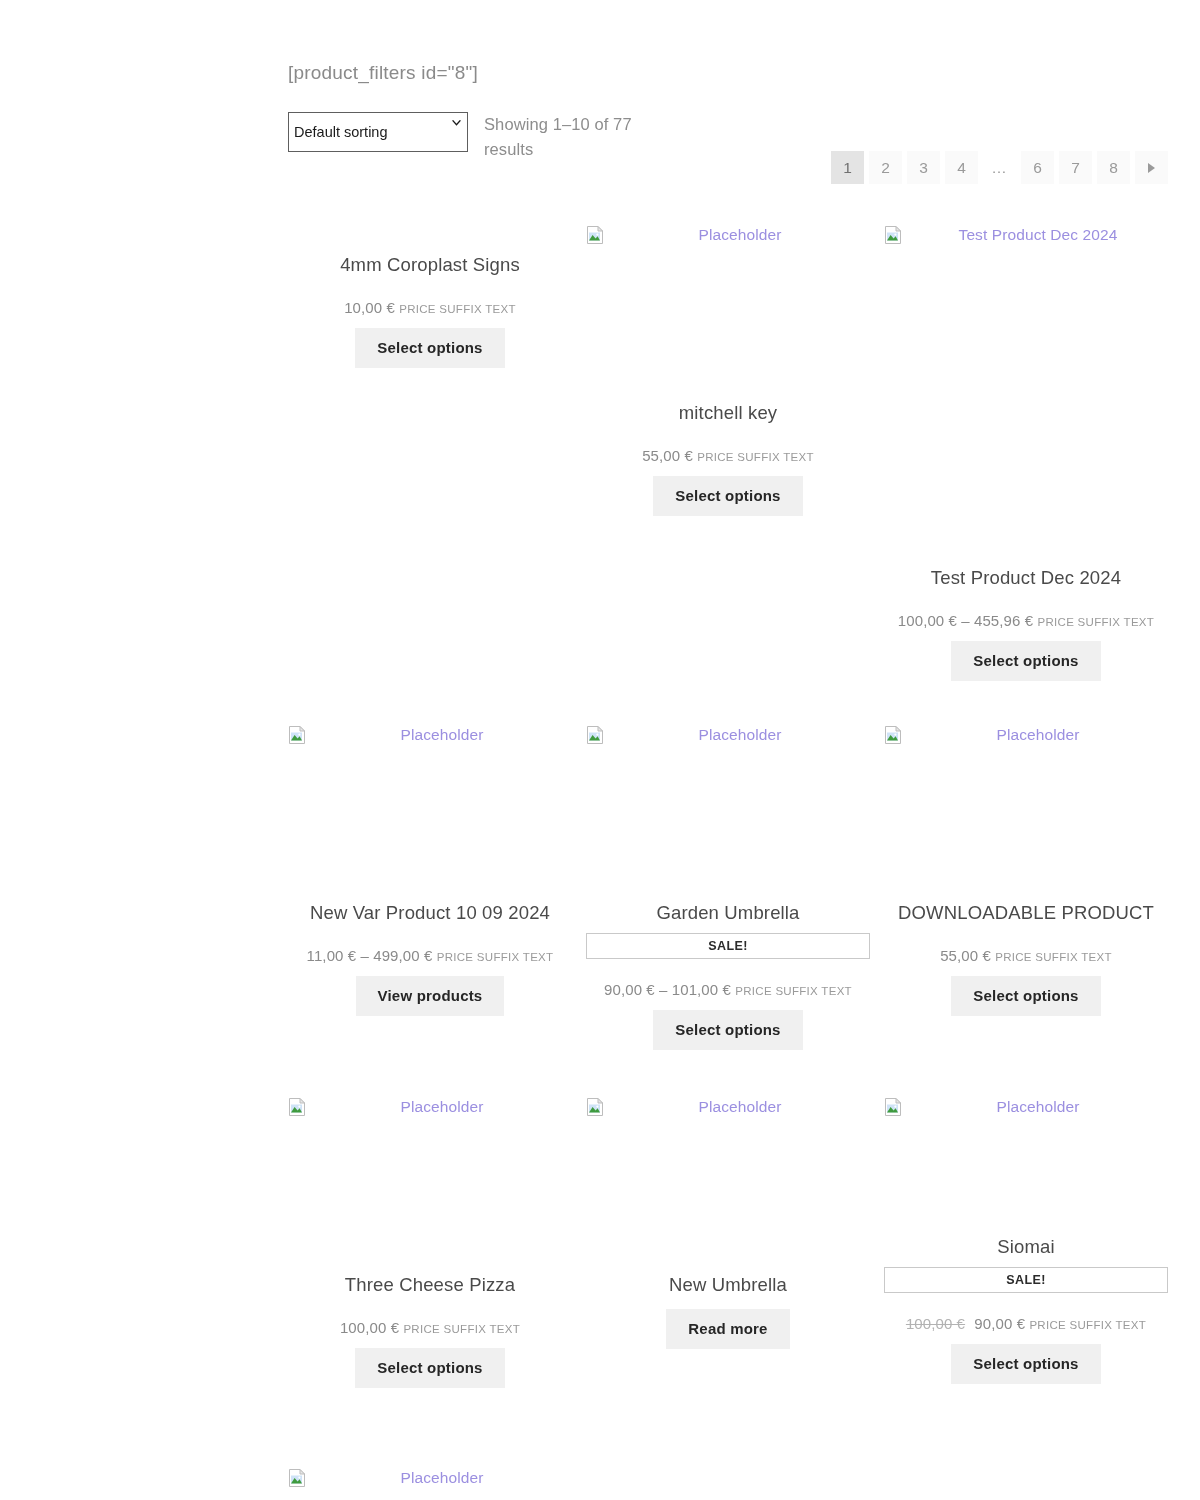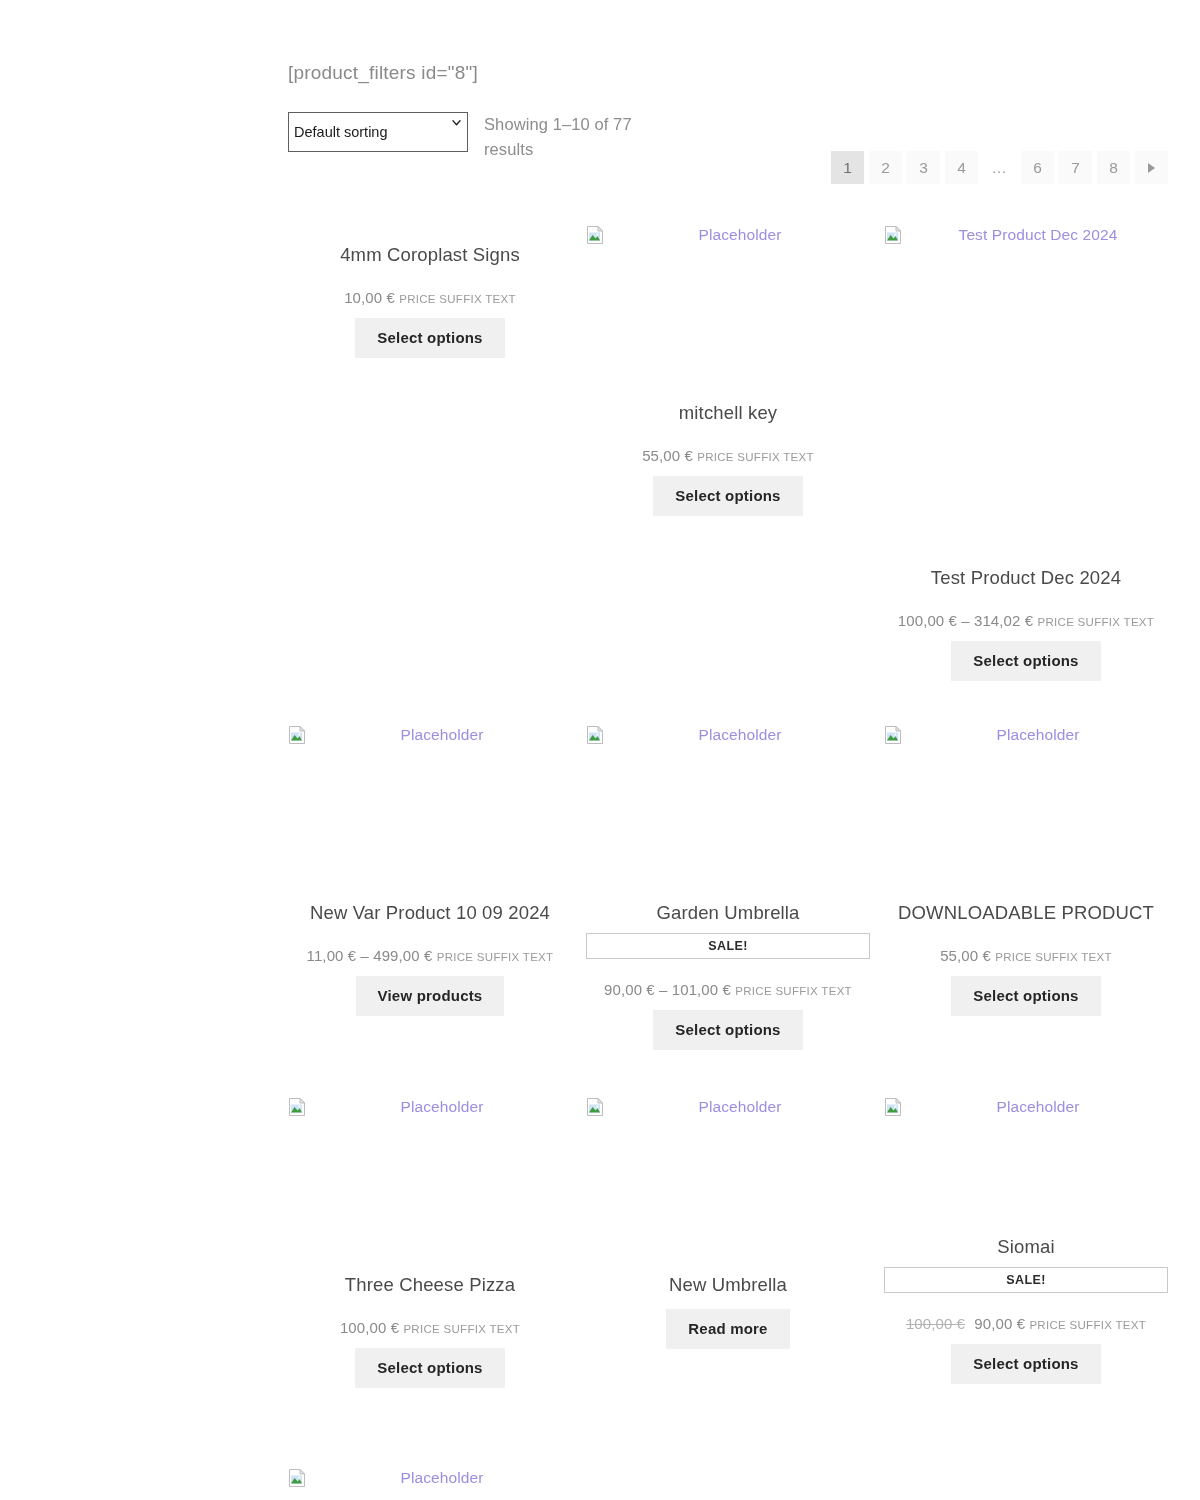--- a/index.html
+++ b/index.html
@@ -258,21 +258,21 @@
     <a class="page-num" href="#">6</a>
     <a class="page-num" href="#">7</a>
     <a class="page-num" href="#">8</a>
     <a class="page-num next" href="#">
       <span class="next-arrow"></span>
     </a>
   </nav>
 
   <div class="products">
 
-    <div class="product col1" style="top:33px">
+    <div class="product col1" style="top:43px">
       <h2 class="product-title">4mm Coroplast Signs</h2>
       <div class="price">
         <span>10,00 €</span>
         <span class="suffix">PRICE SUFFIX TEXT</span>
       </div>
       <a class="btn" href="#">Select options</a>
     </div>
 
     <div class="product col2" style="top:14px">
       <div class="broken-img">
@@ -299,21 +299,21 @@
           <path d="M1.5 0.5 H12 L16.5 5 V17.5 H1.5 Z" fill="#ffffff" stroke="#bdbdbd" stroke-width="1"></path>
           <path d="M12 0.5 L12 5 L16.5 5 Z" fill="#e8e8e8" stroke="#bdbdbd" stroke-width="1"></path>
           <rect x="3" y="6.5" width="11" height="8" fill="#cfe3f7"></rect>
           <path d="M3 14.5 L6.6 9 L9.6 12.6 L11.6 10.3 L14 14.5 Z" fill="#3f9b3f"></path>
           <circle cx="11.4" cy="8.6" r="1.1" fill="#ffffff"></circle>
         </svg>
         <span class="alt-text">Test Product Dec 2024</span>
       </div>
       <h2 class="product-title" style="margin-top:322px">Test Product Dec 2024</h2>
       <div class="price">
-        <span>100,00 € – 314,02 €</span>
+        <span>100,00 € – 455,96 €</span>
         <span class="suffix">PRICE SUFFIX TEXT</span>
       </div>
       <a class="btn" href="#">Select options</a>
     </div>
 
     <div class="product col1" style="top:514px">
       <div class="broken-img">
         <svg class="glyph" viewBox="0 0 18 18">
           <path d="M1.5 0.5 H12 L16.5 5 V17.5 H1.5 Z" fill="#ffffff" stroke="#bdbdbd" stroke-width="1"></path>
           <path d="M12 0.5 L12 5 L16.5 5 Z" fill="#e8e8e8" stroke="#bdbdbd" stroke-width="1"></path>

